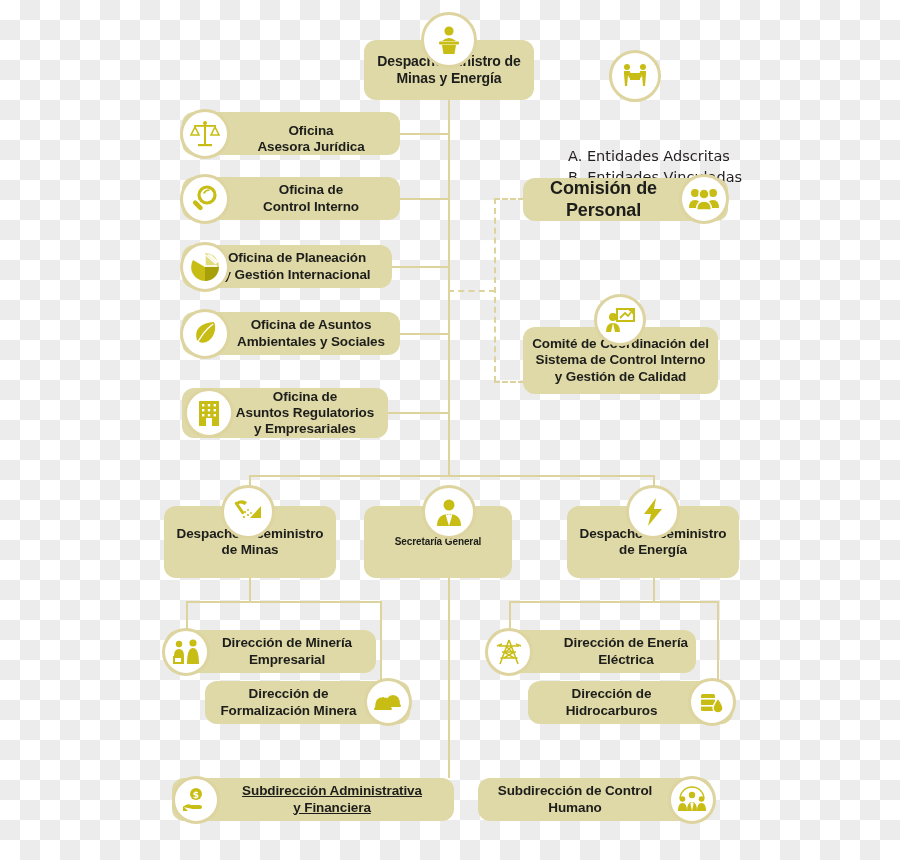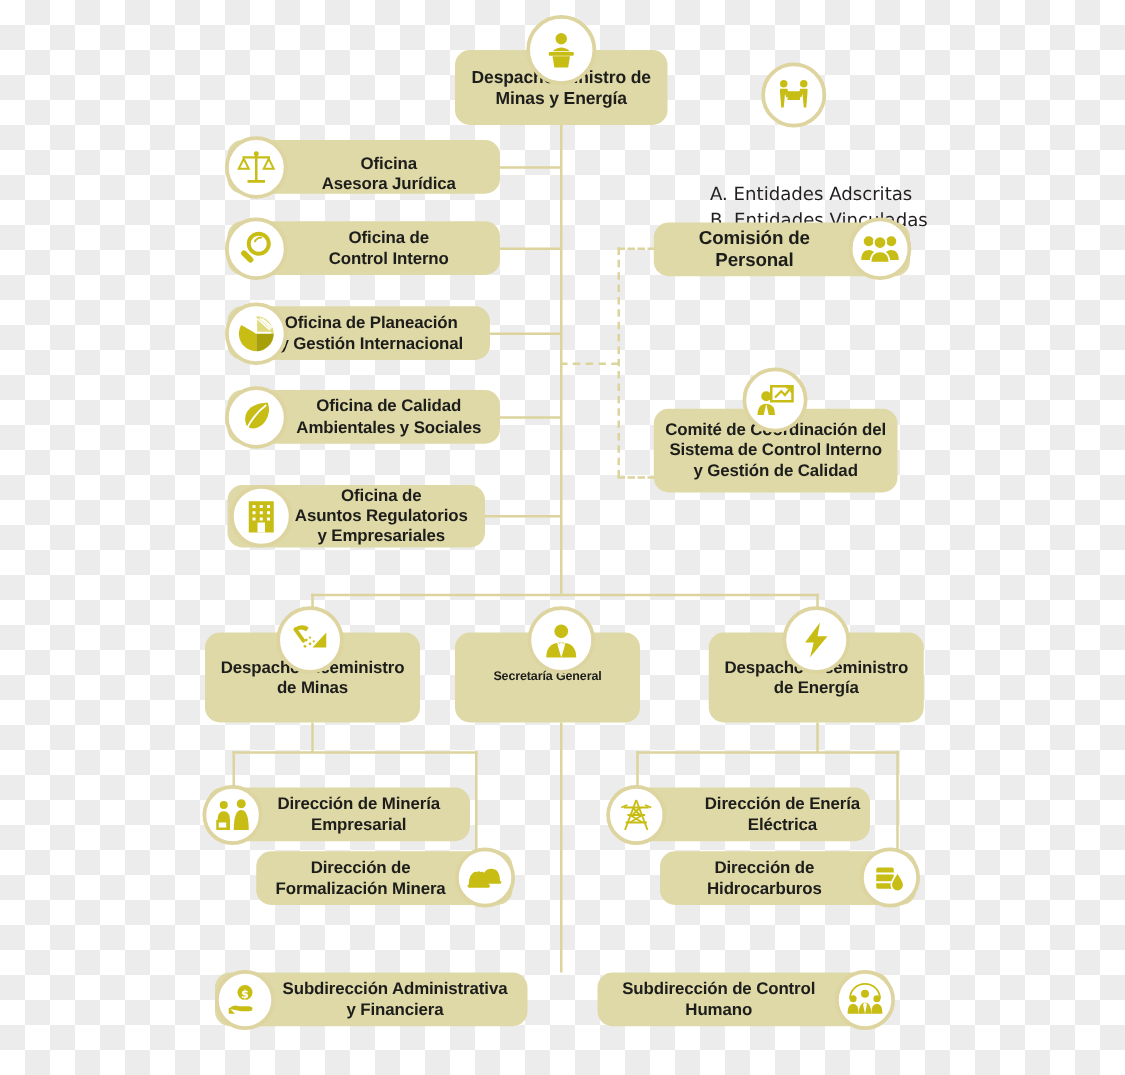--- a/index.html
+++ b/index.html
@@ -188,21 +188,21 @@
       <path d="M16 3 L16 15 L28 15" fill="none" stroke="#ffffff" stroke-width="1.4"></path>
       <g stroke="#ffffff" stroke-width="1.2">
         <line x1="17" y1="4" x2="27" y2="13"></line>
         <line x1="19" y1="3.5" x2="28" y2="12"></line>
         <line x1="21" y1="4" x2="29" y2="11"></line>
       </g>
     </svg>
   </div>
 
   <div class="node" style="left:182px; top:312px; width:218px; height:43px; font-size:13.5px; padding-left:40px;">
-    <span class="label">Oficina de Calidad
+    <span class="label">Oficina de Asuntos
 Ambientales y Sociales</span>
   </div>
   <div class="icon-bubble" style="left:180px; top:309px; width:50px; height:50px;">
     <svg width="32" height="32" viewBox="0 0 32 32" aria-hidden="true">
       <path d="M25 4 C10 5 5 13 8 22 C12 28 24 24 26 12 C26.5 9 26 6 25 4 Z" fill="#c8bd15"></path>
       <path d="M24 6 C16 12 11 19 7 28" fill="none" stroke="#ffffff" stroke-width="1.4"></path>
     </svg>
   </div>
 
   <div class="node" style="left:182px; top:388px; width:206px; height:50px; font-size:13.5px; padding-left:40px;">
@@ -221,21 +221,21 @@
         <rect x="8" y="11" width="2.4" height="2.4"></rect>
           <rect x="13.8" y="11" width="2.4" height="2.4"></rect>
           <rect x="19.6" y="11" width="2.4" height="2.4"></rect>
         <rect x="8" y="16" width="2.4" height="2.4"></rect>
           <rect x="13.8" y="16" width="2.4" height="2.4"></rect>
           <rect x="19.6" y="16" width="2.4" height="2.4"></rect>
       </g>
     </svg>
   </div>
 
-  <div class="node" style="left:523px; top:178px; width:205px; height:43px; font-size:15px; padding-right:44px;">
+  <div class="node" style="left:523px; top:178px; width:205px; height:43px; font-size:18px; padding-right:44px;">
     <span class="label">Comisión de Personal</span>
   </div>
   <div class="icon-bubble" style="left:679px; top:174px; width:50px; height:50px;">
     <svg width="32" height="32" viewBox="0 0 32 32" aria-hidden="true">
       <circle cx="7" cy="10" r="4" fill="#c8bd15"></circle>
       <path d="M1 25 q0 -8 6 -8 q6 0 6 8 z" fill="#c8bd15"></path>
       <circle cx="25" cy="10" r="4" fill="#c8bd15"></circle>
       <path d="M19 25 q0 -8 6 -8 q6 0 6 8 z" fill="#c8bd15"></path>
       <circle cx="16" cy="11" r="5" fill="#c8bd15" stroke="#ffffff" stroke-width="1.4"></circle>
       <path d="M8.5 27 q0 -9 7.5 -9 q7.5 0 7.5 9 z" fill="#c8bd15" stroke="#ffffff" stroke-width="1.4"></path>
@@ -352,21 +352,21 @@
   </div>
   <div class="icon-bubble" style="left:688px; top:678px; width:48px; height:48px;">
     <svg width="30" height="30" viewBox="0 0 30 30" aria-hidden="true">
       <rect x="4" y="7" width="14" height="17" rx="1.5" fill="#c8bd15"></rect>
       <rect x="3" y="11" width="16" height="1.6" fill="#ffffff"></rect>
       <rect x="3" y="18" width="16" height="1.6" fill="#ffffff"></rect>
       <path d="M21 11 q5 7 5 10 a5 5 0 0 1 -10 0 q0 -3 5 -10 z" fill="#c8bd15" stroke="#ffffff" stroke-width="1.3"></path>
     </svg>
   </div>
 
-  <div class="node" style="left:172px; top:778px; width:250px; height:43px; font-size:13.5px; padding-left:38px;">
+  <div class="node" style="left:172px; top:778px; width:282px; height:43px; font-size:13.5px; padding-left:38px;text-decoration:underline;">
     <span class="label">Subdirección Administrativa
 y Financiera</span>
   </div>
   <div class="icon-bubble" style="left:172px; top:776px; width:48px; height:48px;">
     <svg width="30" height="30" viewBox="0 0 30 30" aria-hidden="true">
       <circle cx="15" cy="9" r="6" fill="#c8bd15"></circle>
       <text x="15" y="13" font-size="9" font-weight="bold" fill="#ffffff" text-anchor="middle" font-family="DejaVu Sans, sans-serif">$</text>
       <path d="M2 22 q4 -4 8 -2 h8 q3 0 3 2 q0 2 -3 2 h-6" fill="#c8bd15"></path>
       <path d="M2 21 l0 5 l5 0 z" fill="#c8bd15"></path>
     </svg>

